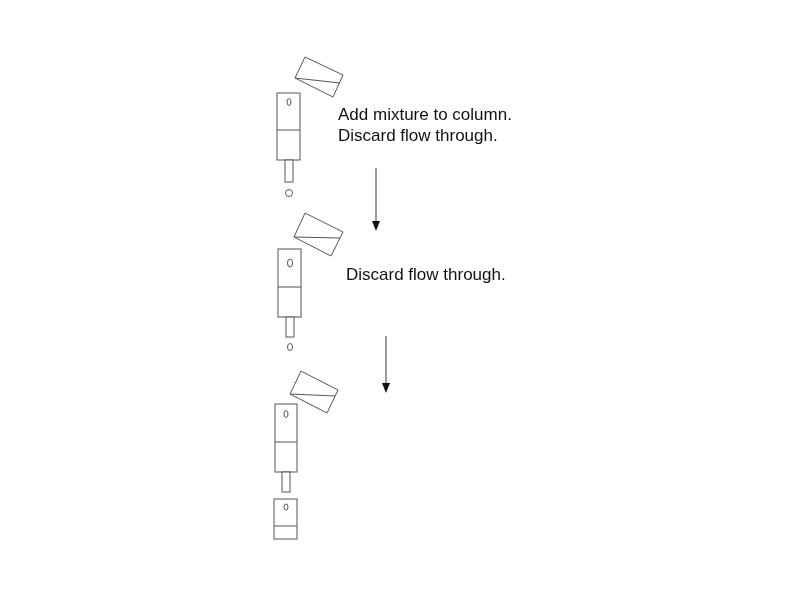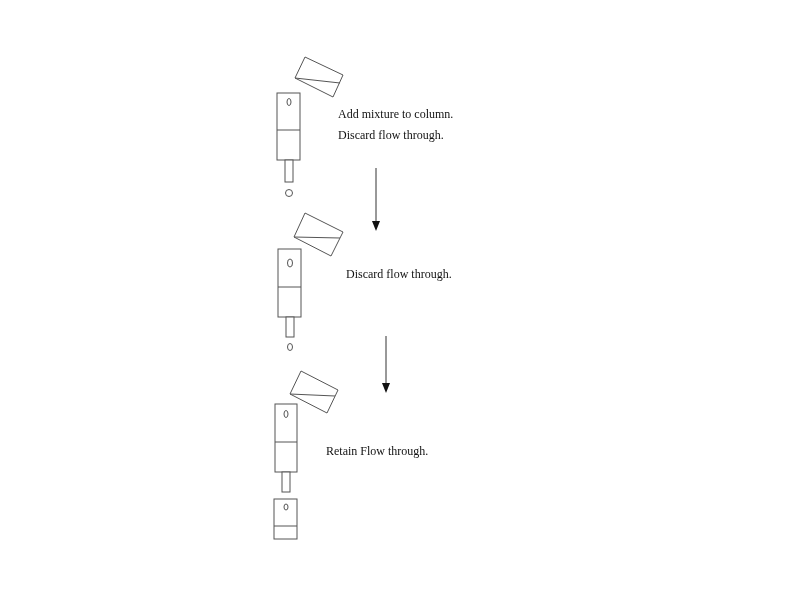--- a/index.html
+++ b/index.html
@@ -4,22 +4,22 @@
   <style>
     html, body { margin: 0; padding: 0; background: #ffffff; }
     body { width: 800px; height: 600px; position: relative; overflow: hidden; }
     svg.diagram { position: absolute; left: 0; top: 0; width: 800px; height: 600px; }
     .shape { fill: #ffffff; stroke: #555555; stroke-width: 1; }
     .line { stroke: #555555; stroke-width: 1; fill: none; }
     .arrow-line { stroke: #333333; stroke-width: 1; }
     .arrow-head { fill: #111111; }
     .label {
       position: absolute;
-      font-family: Liberation Serif, serif;
-      font-size: 12px;
+      font-family: Liberation Sans, sans-serif;
+      font-size: 17px;
       line-height: 21px;
       color: #111111;
       white-space: nowrap;
     }
   </style>
 </head>
 <body>
 
 <svg class="diagram" viewBox="0 0 800 600" xmlns="http://www.w3.org/2000/svg">
 
@@ -83,14 +83,13 @@
 <div class="label" style="left:338px; top:104px;">
   <div>Add mixture to column.</div>
   <div>Discard flow through.</div>
 </div>
 
 <div class="label" style="left:346px; top:264px;">
   <div>Discard flow through.</div>
 </div>
 
 <div class="label" style="left:326px; top:441px;">
-  <div>Retain Flow through.</div>
 </div>
 
 </body></html>

